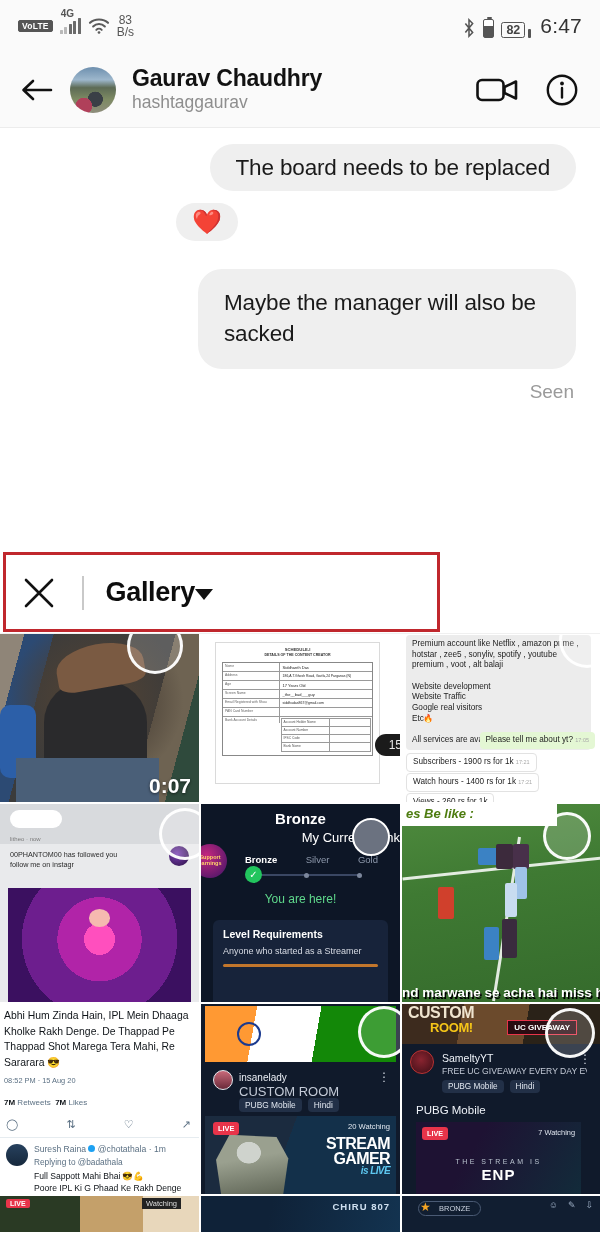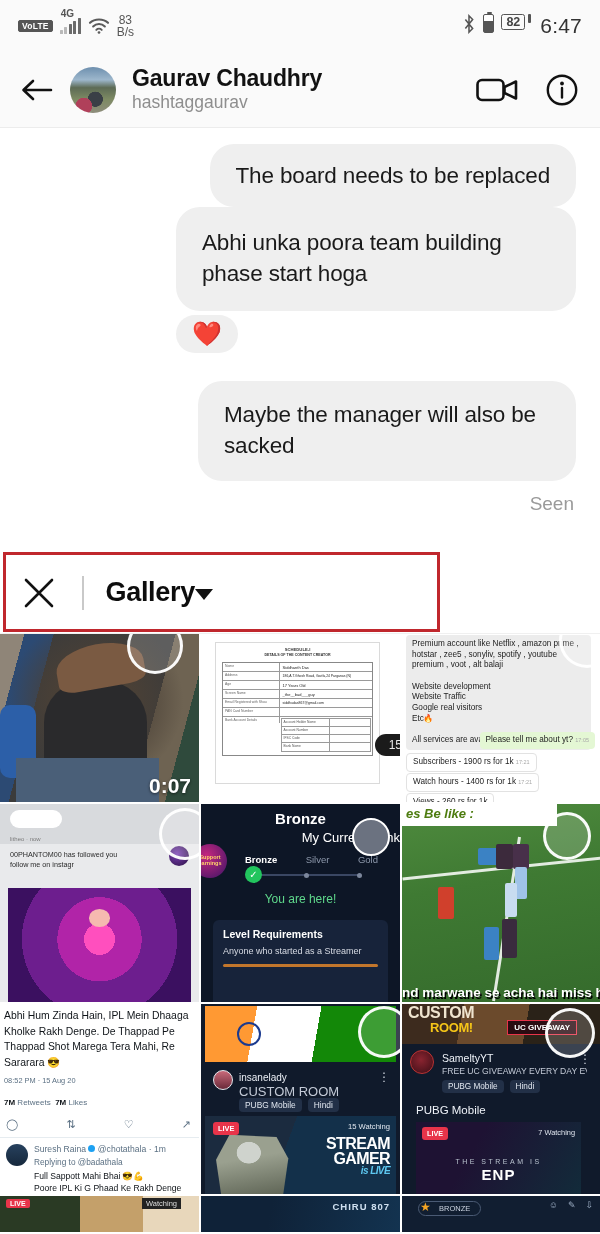--- a/index.html
+++ b/index.html
@@ -13,21 +13,21 @@
 
   
   .statusbar {
     height: 52px; width: 100%;
     background: #fafafa;
     display: flex; align-items: center;
     padding: 0 18px;
     color: #4a4a4a;
   }
   .sb-left { display: flex; align-items: center; gap: 7px; }
-  .sb-right { display: flex; align-items: flex-start; gap: 7px; margin-left: auto; }
+  .sb-right { display: flex; align-items: flex-end; gap: 7px; margin-left: auto; }
   .volte-badge {
     border: 1.5px solid #555; border-radius: 2px;
     font-size: 8.5px; font-weight: bold; letter-spacing: .2px;
     padding: 1px 3px; color: #fff; background: #555;
     line-height: 1.05;
   }
   .net-wrap { display: flex; align-items: flex-end; gap: 1px; position: relative; }
   .net-4g { font-size: 10px; font-weight: 700; color: #555; position:absolute; top:-11px; left:1px;}
   .bars { display: flex; align-items: flex-end; gap: 1.5px; height: 15px; padding-top:2px;}
   .bars i { width: 3px; background: #6a6a6a; display:block; border-radius:.5px; }
@@ -73,24 +73,24 @@
   .chat-body {
     position:relative;
     height: 424px;
     background:#ffffff;
     padding: 16px 24px 0 24px;
     display:flex; flex-direction:column; align-items:flex-end;
   }
   .bubble {
     background:#efefef; color:#1a1a1a;
     border-radius:24px;
-    padding: 16px 26px;
+    padding: 8px 26px;
     font-size: 22.5px; line-height:1.38;
     max-width: 400px;
-    margin-bottom: 0;
+    margin-bottom: 12px;
     letter-spacing:-.15px;
   }
   .bubble.b2 { padding: 20px 26px 22px 26px; margin-bottom:4px;}
   .bubble.b3 { padding: 18px 26px 20px 26px; margin-bottom:8px; max-width:378px;}
   .react-row { width:100%; display:flex; justify-content:flex-start; padding-left:152px; margin-bottom:28px;}
   .reaction {
     background:#efefef; border-radius:22px;
     padding:7px 16px; font-size:24px; line-height:1;
     color:#e0263c;
   }
@@ -374,21 +374,20 @@
         <circle cx="16" cy="16" r="14.2" stroke="#111" stroke-width="2.4" fill="none"></circle>
         <circle cx="16" cy="9.5" r="1.9" fill="#111"></circle>
         <path d="M16 14 L16 23.5" stroke="#111" stroke-width="2.4" stroke-linecap="round"></path>
       </svg>
     </span>
   </span>
 </div>
 
 <div class="chat-body">
   <div class="bubble">The board needs to be replaced</div>
-  <div class="bubble b2">Abhi unka poora team building phase start hoga</div>
   <div class="react-row">
     <span class="reaction">❤️</span>
   </div>
   <div class="bubble b3">Maybe the manager will also be sacked</div>
   <div class="seen">Seen</div>
 </div>
 
 <div class="gallery-zone">
   <div class="redbox"></div>
   <div class="gallery-bar">
@@ -597,21 +596,21 @@
     <span class="uname">insanelady</span>
     <span class="udesc">CUSTOM ROOM LIBRARY.</span>
     <span class="tags">
       <span class="tag">PUBG Mobile</span>
       <span class="tag">Hindi</span>
     </span>
     <span class="dots">⋮</span>
     <span class="thumb">
       <span class="soldier"></span>
       <span class="live">LIVE</span>
-      <span class="watch">15 Watching</span>
+      <span class="watch">20 Watching</span>
       <span class="bigtxt">
         <span>STREAM</span><br>
         <span>GAMER</span>
         <span class="islive">is LIVE</span>
       </span>
     </span>
     <span class="hl-circle" style="right:-10px;top:2px;width:52px;height:52px;"></span>
   </div>
 
   <div class="cell r3 c9">

